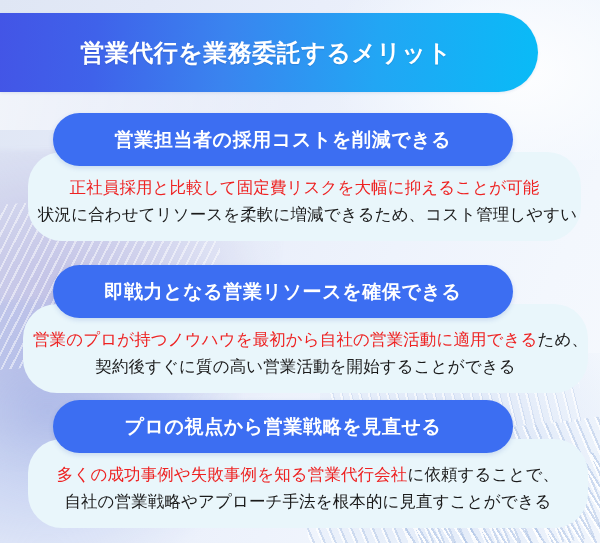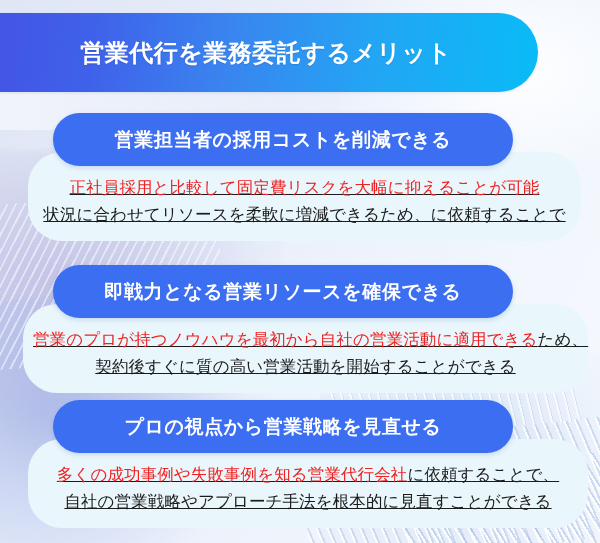--- a/index.html
+++ b/index.html
@@ -205,21 +205,20 @@
     text-align: center;
     z-index: 2;
     box-sizing: border-box;
   }
   .body-line {
     font-size: 16.5px;
     line-height: 1.62;
     color: #1b1b1b;
     letter-spacing: 0.1px;
     white-space: nowrap;
-    text-decoration: underline;
   }
   .body-line .hl {
     color: #ee2222;
   }
 
   
   #section-0 .section-body { width: 553px; margin-left: 20px; }
   #section-1 .section-body { width: 565px; margin-left: 15px; }
   #section-2 .section-body { width: 560px; margin-left: 20px; }
 </style>
@@ -244,21 +243,21 @@
 
   <div class="section" id="section-0">
     <div class="section-pill">
       <span class="section-pill-text">営業担当者の採用コストを削減できる</span>
     </div>
     <div class="section-body">
       <div class="body-line">
         <span class="hl">正社員採用と比較して固定費リスクを大幅に抑えることが可能</span>
       </div>
       <div class="body-line">
-        <span>状況に合わせてリソースを柔軟に増減できるため、に依頼することで</span>
+        <span>状況に合わせてリソースを柔軟に増減できるため、コスト管理しやすい</span>
       </div>
     </div>
   </div>
 
   <div class="section" id="section-2">
     <div class="section-pill">
       <span class="section-pill-text">プロの視点から営業戦略を見直せる</span>
     </div>
     <div class="section-body">
       <div class="body-line">

